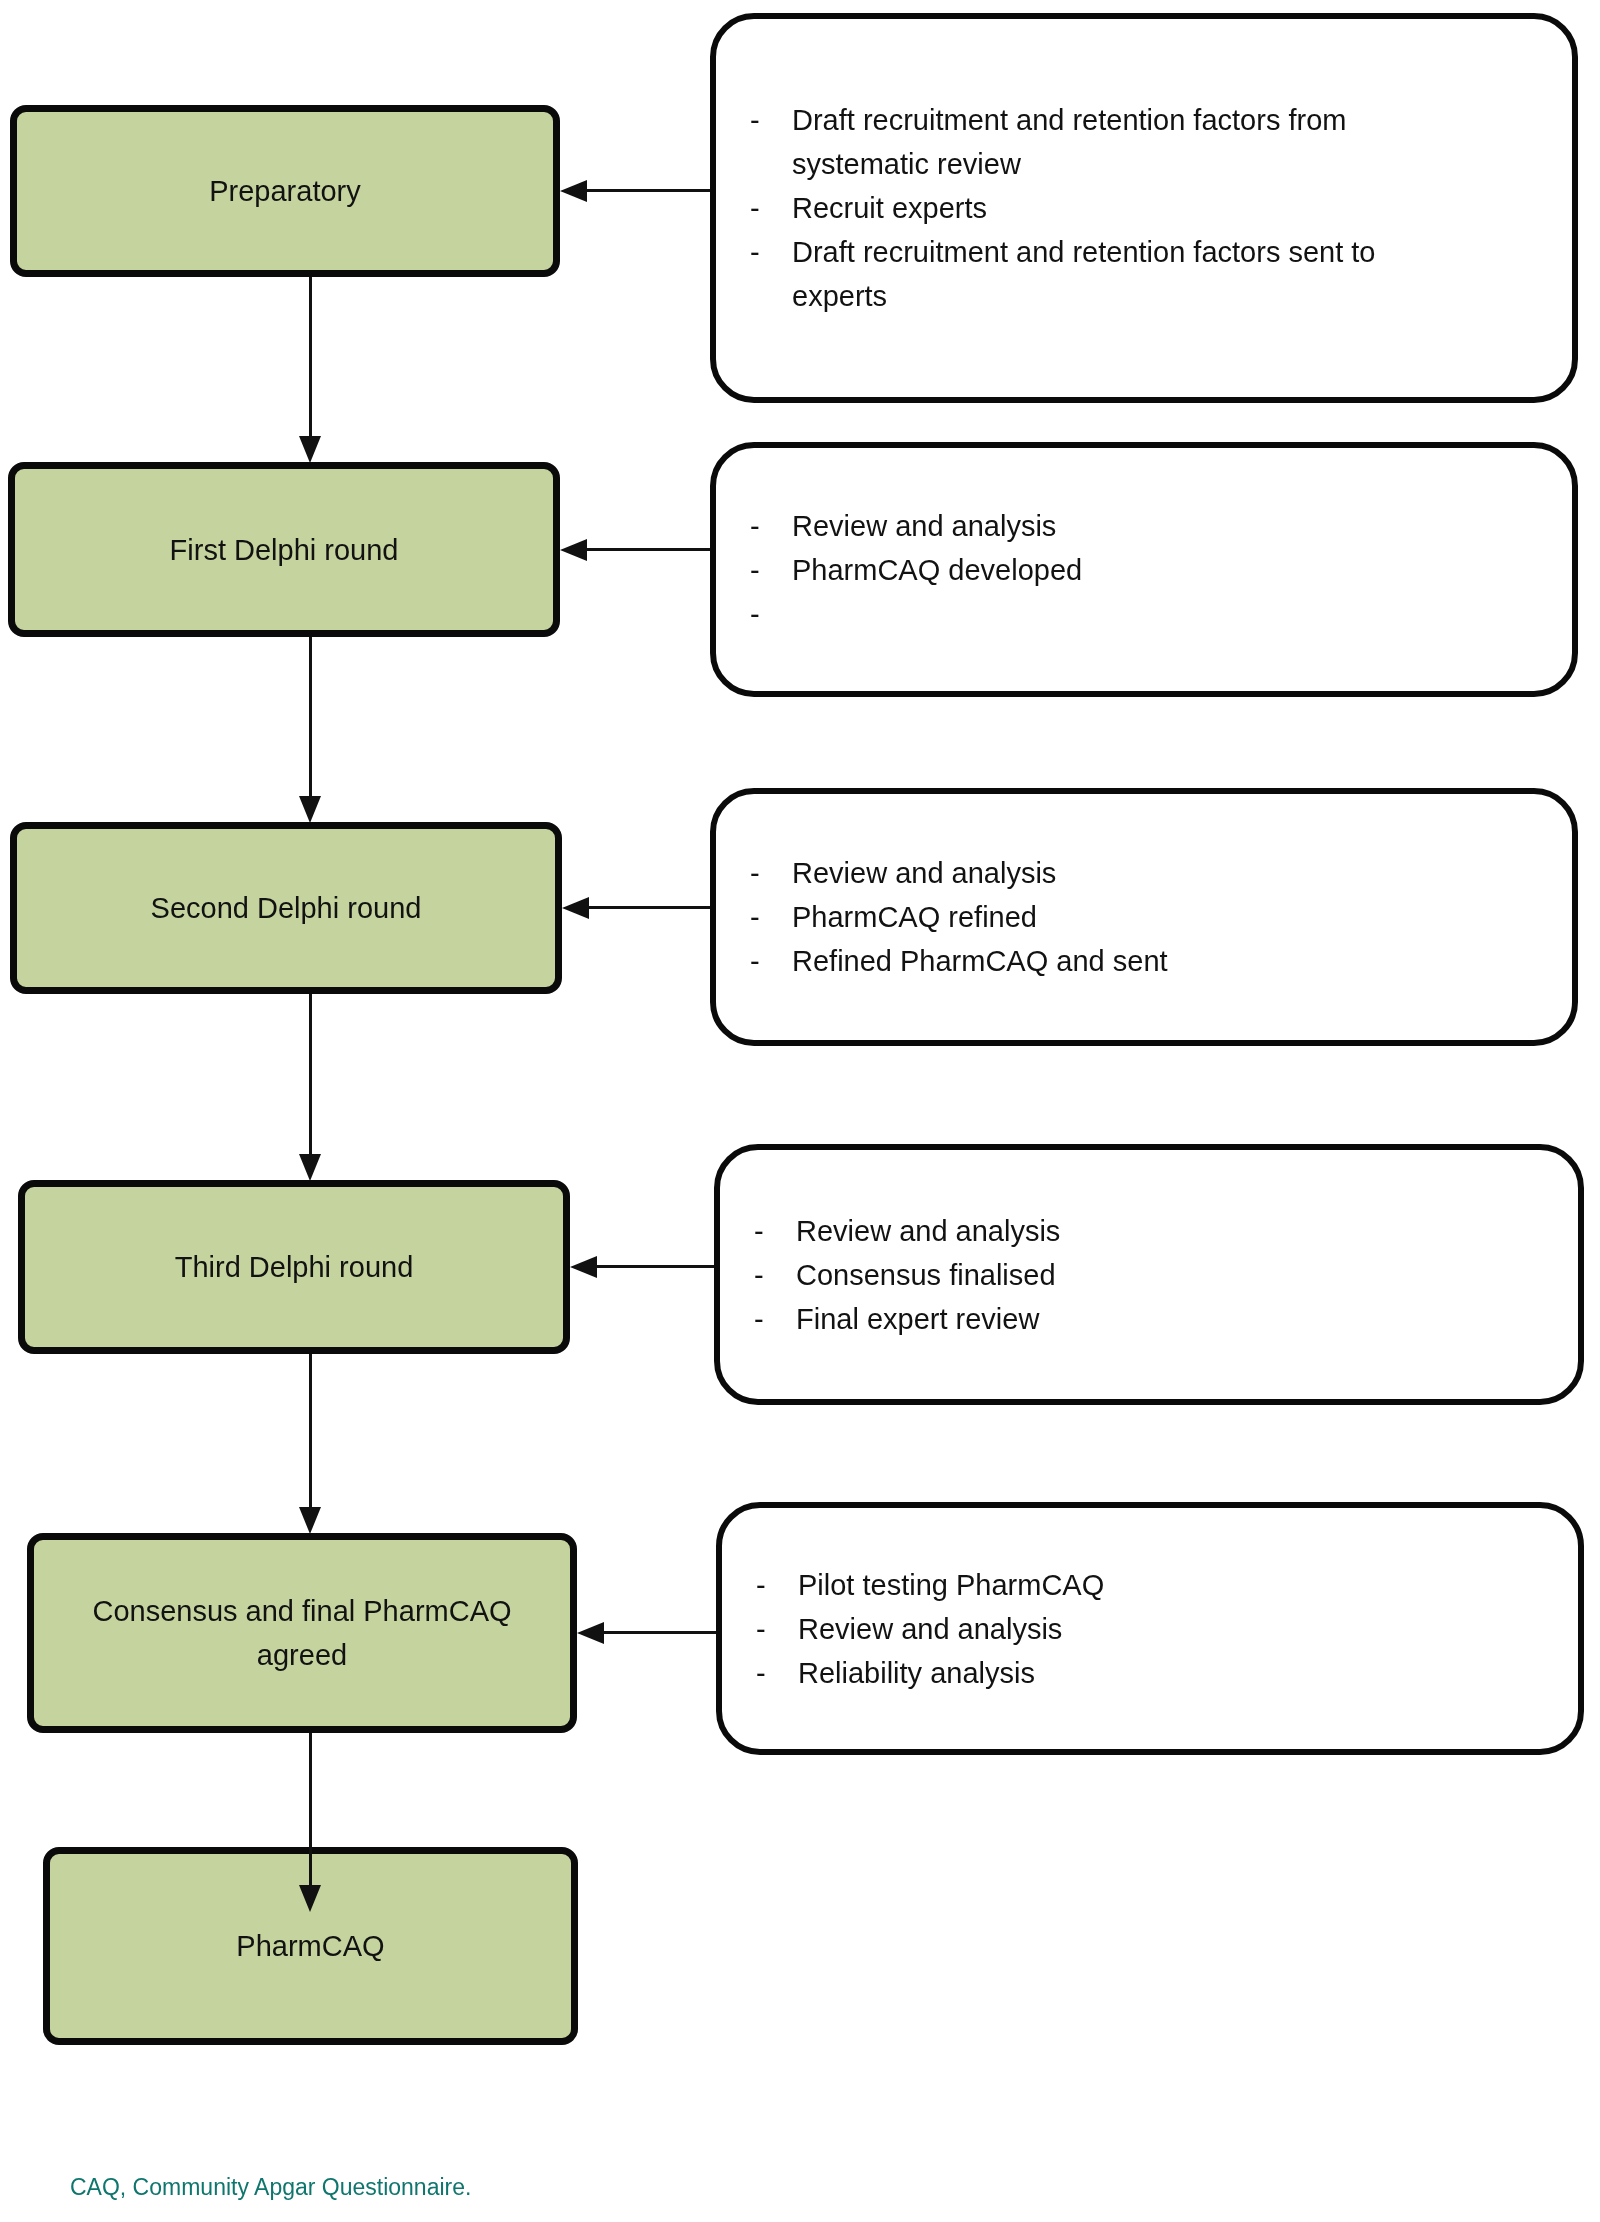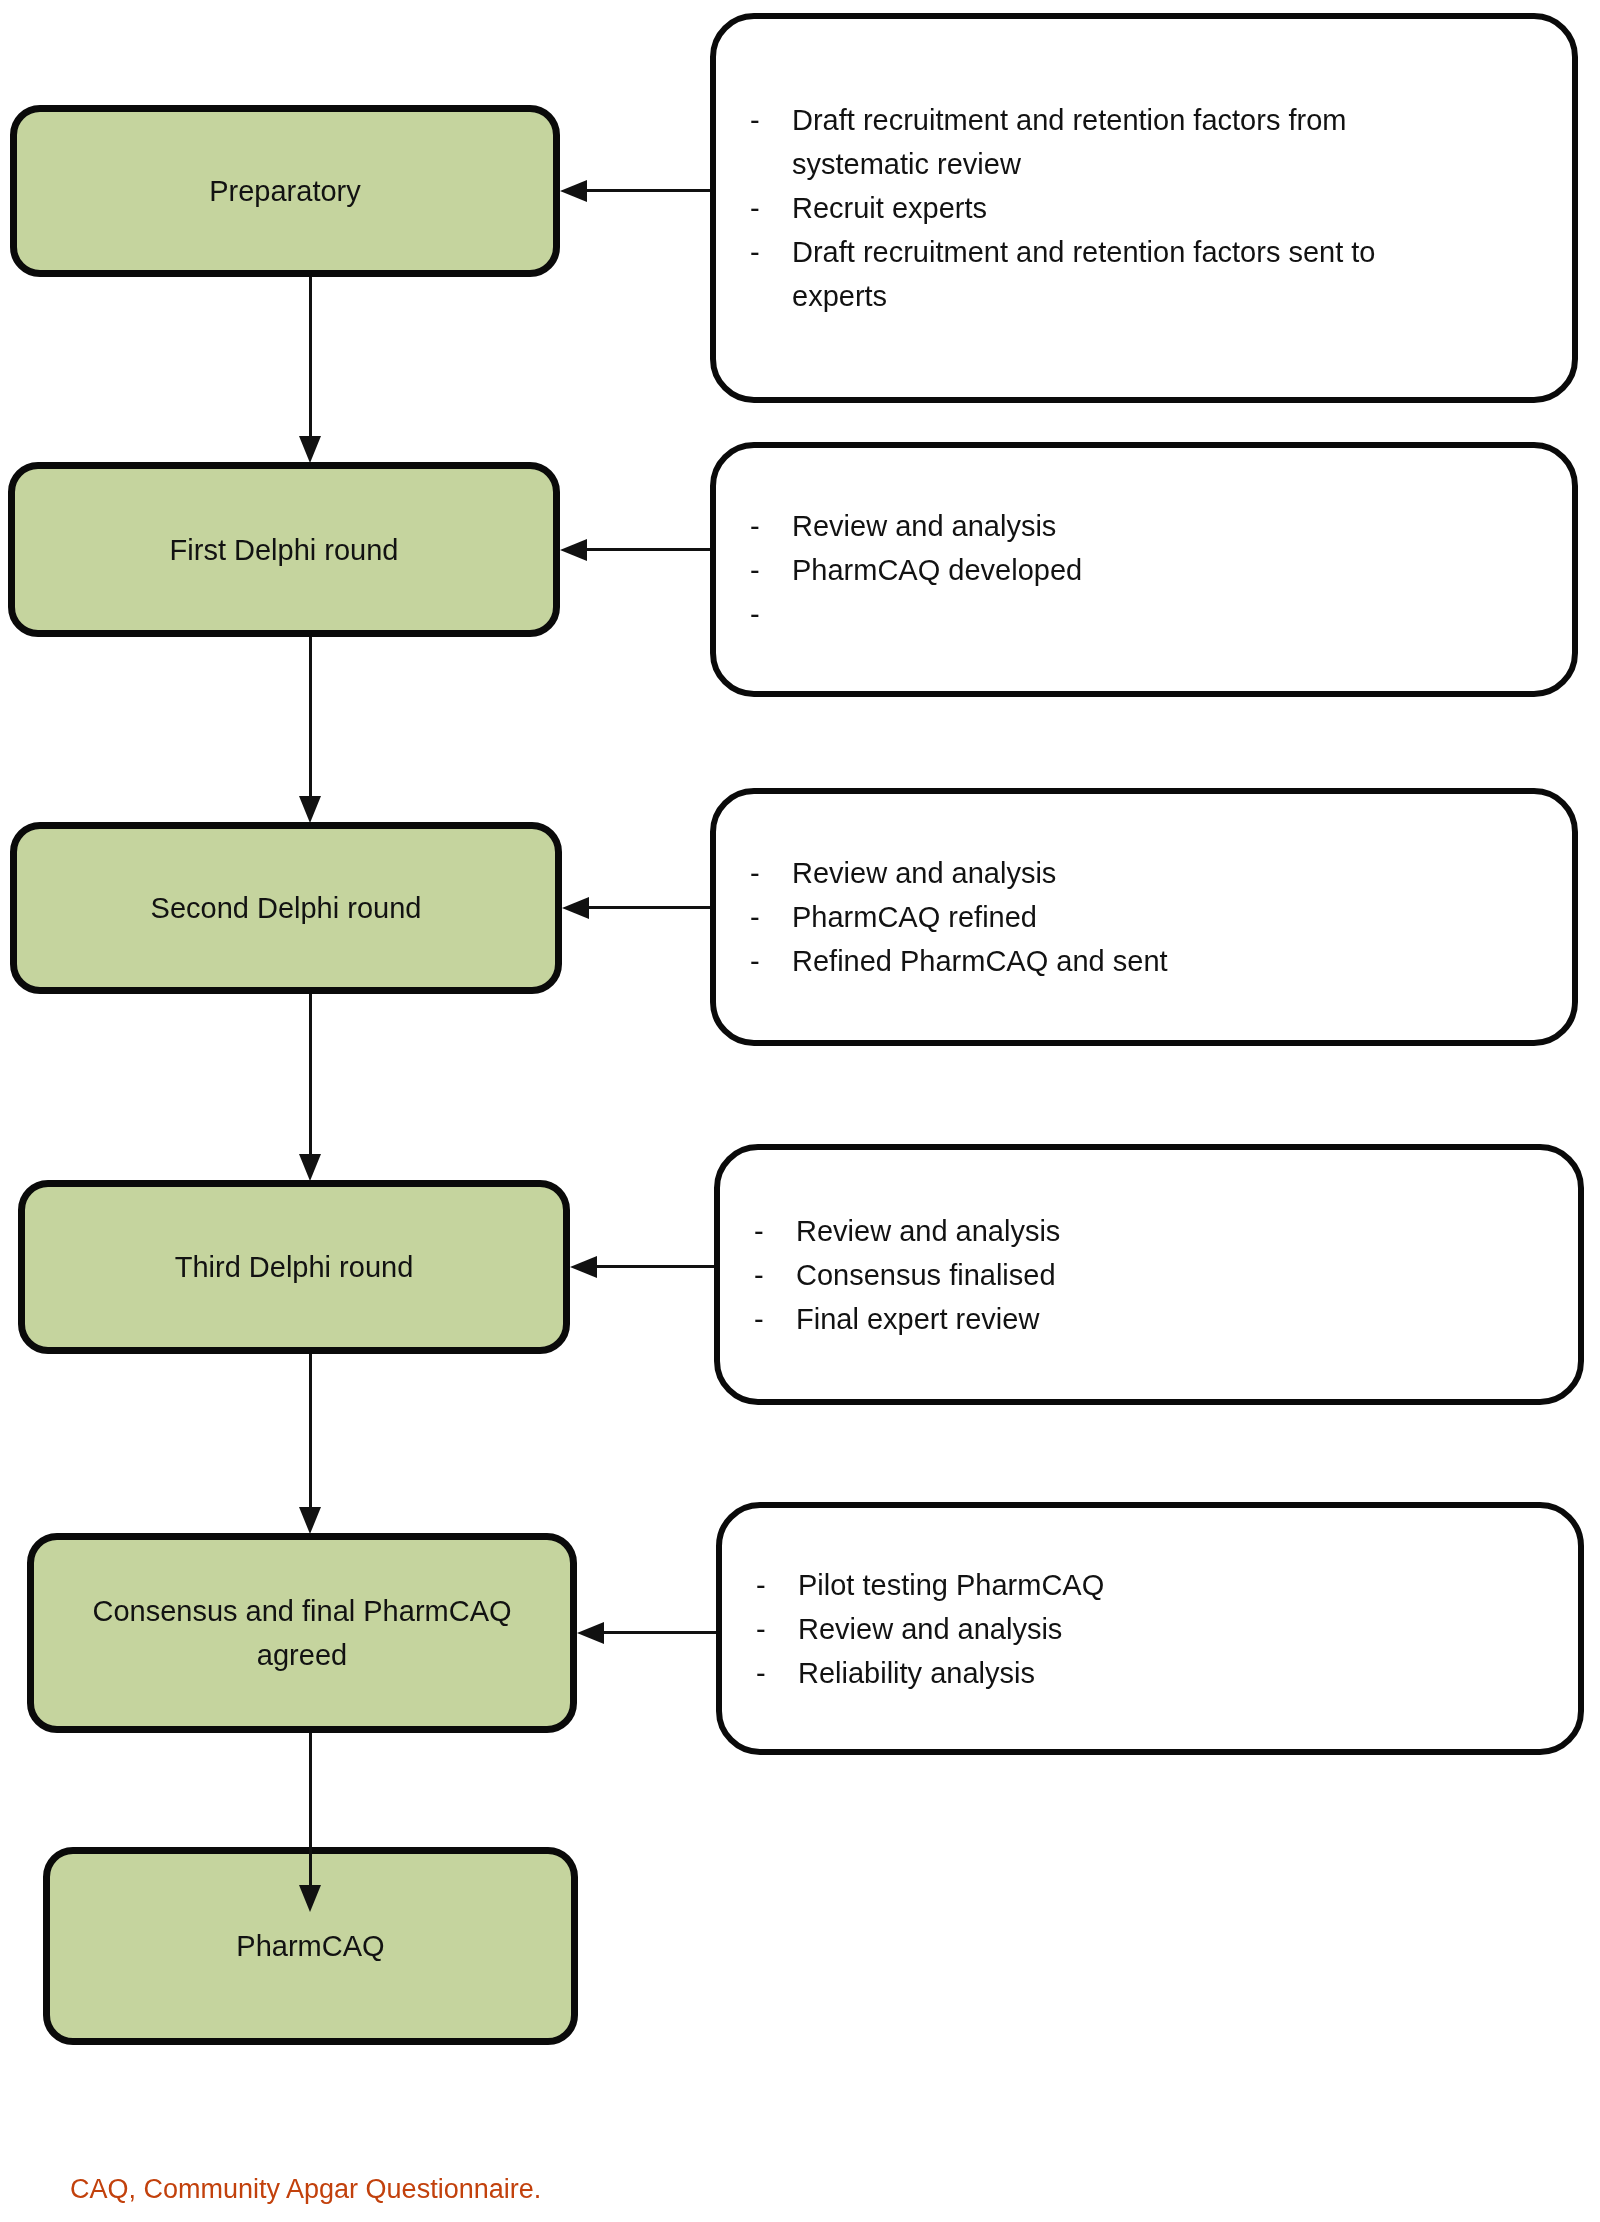--- a/index.html
+++ b/index.html
@@ -2,21 +2,21 @@
 <html style="--stage-fill: #c5d49e; --stage-border: #0a0a0a; --note-fill: #ffffff; --note-border: #0a0a0a; --connector: #111111;"><head>
 <meta charset="utf-8">
 <style>
   html,body{margin:0;padding:0;background:#ffffff;}
   .canvas{
     position:relative;width:1600px;height:2222px;background:#ffffff;
     font-family:"Liberation Sans",sans-serif;color:#121212;overflow:hidden;
   }
   .stage{
     position:absolute;background:var(--stage-fill,#c5d49e);
-    border:7px solid var(--stage-border,#0a0a0a);border-radius:30px;
+    border:7px solid var(--stage-border,#0a0a0a);border-radius:16px;
     display:flex;align-items:center;justify-content:center;box-sizing:border-box;
   }
   .stage-label{font-size:29px;line-height:44px;text-align:center;}
   .s5 .stage-label{max-width:460px;}
   .note{
     position:absolute;background:var(--note-fill,#ffffff);
     border:6px solid var(--note-border,#0a0a0a);border-radius:44px;
     display:flex;flex-direction:column;justify-content:center;
     box-sizing:border-box;padding:12px 24px 12px 16px;
   }
@@ -25,21 +25,21 @@
   .btext{max-width:660px;margin-left:8px;}
   .hline,.vline{position:absolute;background:var(--connector,#111111);}
   .hline{height:3px;}
   .vline{width:3px;}
   .head-left{position:absolute;width:0;height:0;
     border-top:11px solid transparent;border-bottom:11px solid transparent;
     border-right:27px solid var(--connector,#111111);}
   .head-down{position:absolute;width:0;height:0;
     border-left:11px solid transparent;border-right:11px solid transparent;
     border-top:27px solid var(--connector,#111111);}
-  .footnote{position:absolute;left:70px;top:2174px;font-size:27px;color:#c2410c;}
+  .footnote{position:absolute;left:70px;top:2174px;font-size:23px;color:#0f766e;}
 
   .s1{left:10px;top:105px;width:550px;height:172px;}
   .s2{left:8px;top:462px;width:552px;height:175px;}
   .s3{left:10px;top:822px;width:552px;height:172px;}
   .s4{left:18px;top:1180px;width:552px;height:174px;}
   .s5{left:27px;top:1533px;width:550px;height:200px;}
   .s6{left:43px;top:1847px;width:535px;height:198px;}
 
   .n1{left:710px;top:13px;width:868px;height:390px;}
   .n2{left:710px;top:442px;width:868px;height:255px;}

